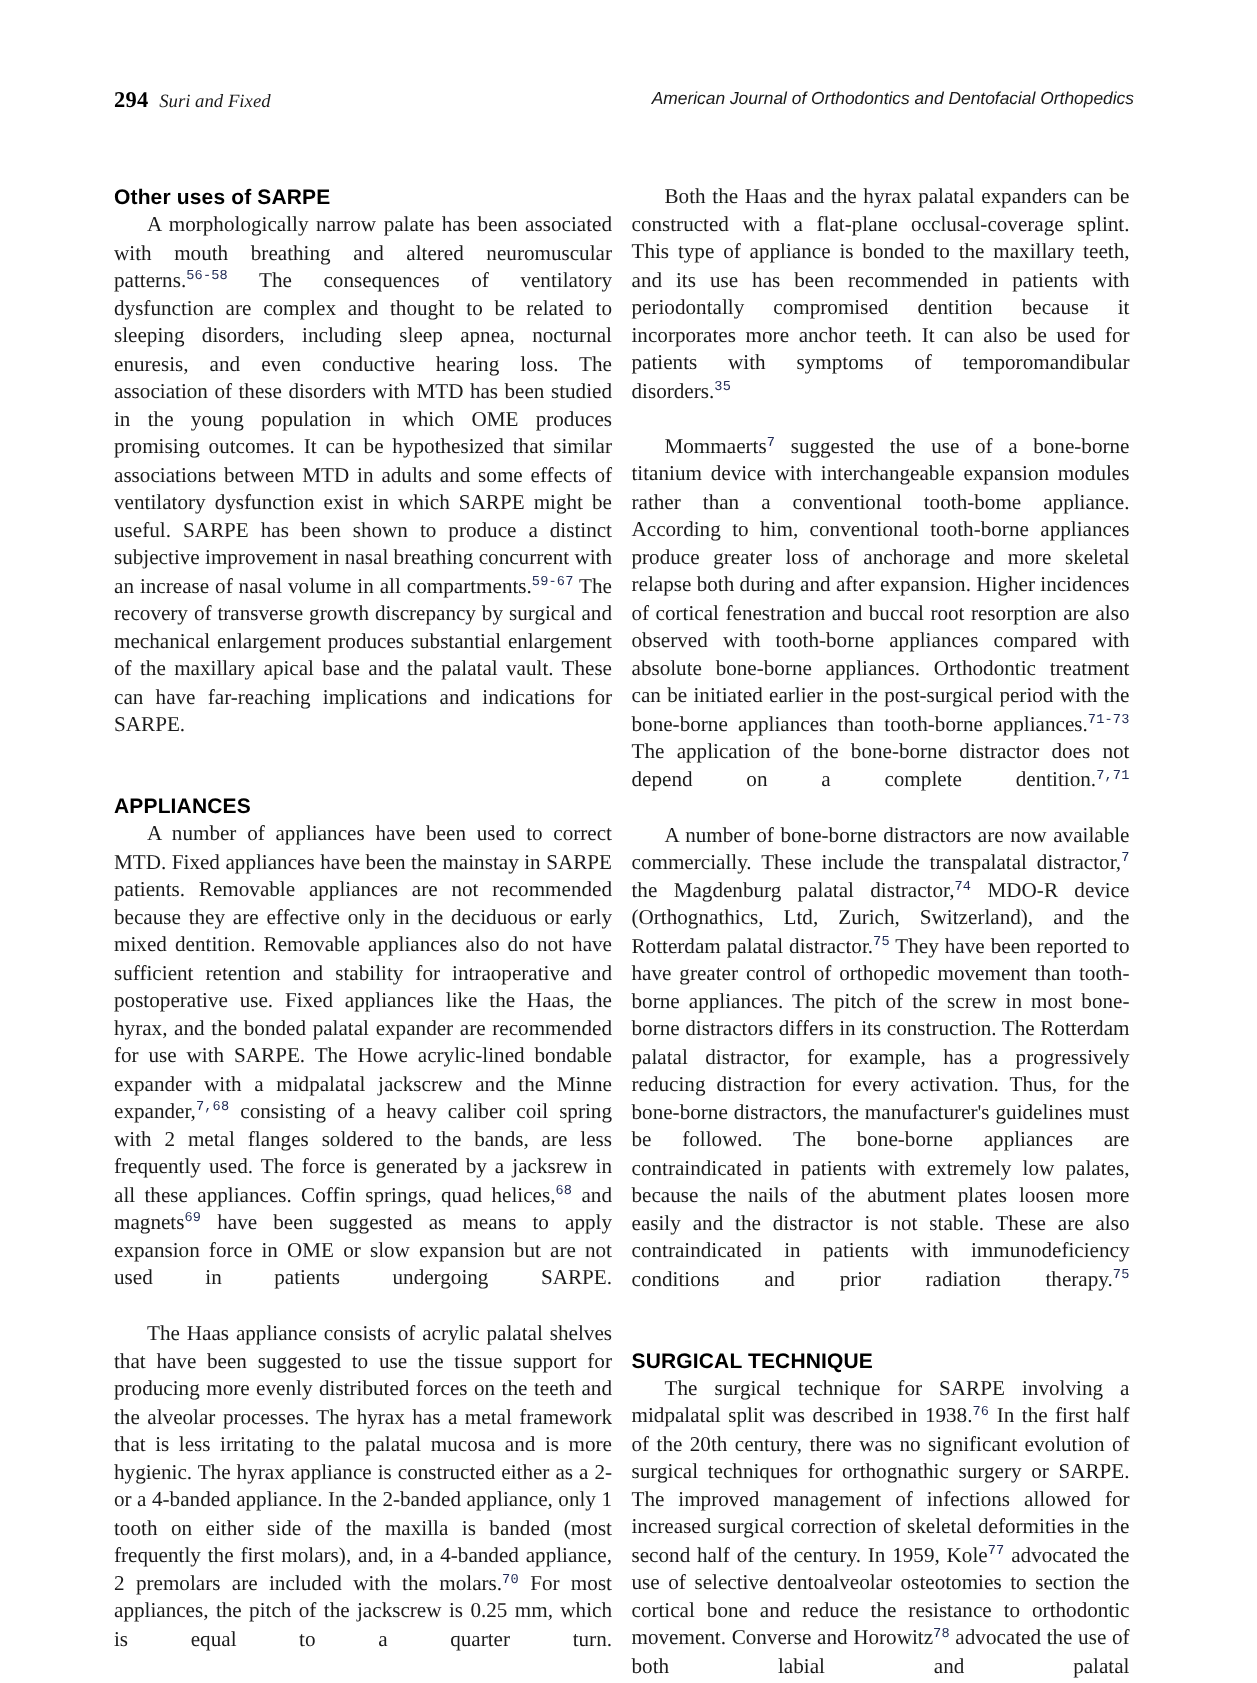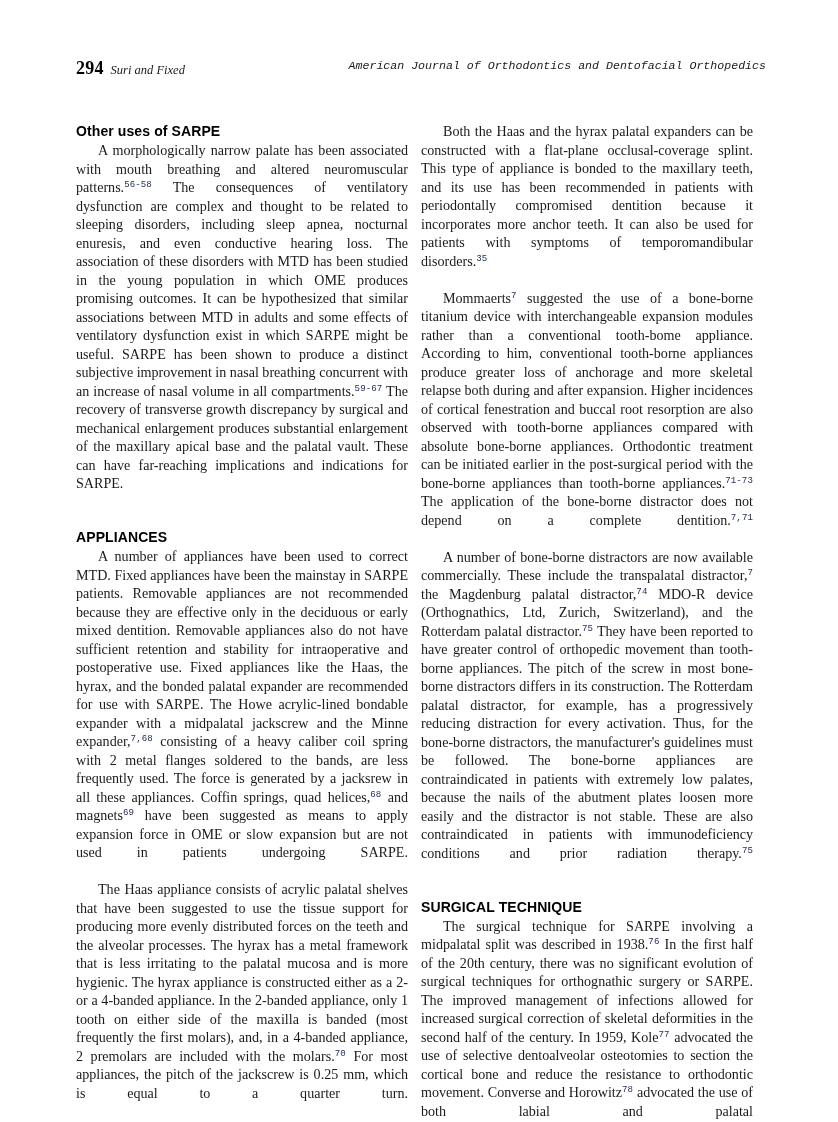--- a/index.html
+++ b/index.html
@@ -36,36 +36,36 @@
   }
   .rh-left {
     position: absolute;
     left: 0;
     top: 0;
     white-space: nowrap;
   }
   .rh-folio {
     font-family: "Liberation Serif", serif;
     font-weight: bold;
-    font-size: 18px;
+    font-size: 15px;
     letter-spacing: 0.2px;
     color: #000000;
   }
   .rh-authors {
     font-family: "Liberation Serif", serif;
     font-style: italic;
     font-size: 12.5px;
     color: #1a1a1a;
     margin-left: 7px;
   }
   .rh-right {
     position: absolute;
-    right: 0;
+    right: 10px;
     top: 0;
-    font-family: Liberation Mono, monospace;
+    font-family: Liberation Sans, sans-serif;
     font-style: italic;
     font-size: 11.6px;
     line-height: 16px;
     color: #1a1a1a;
     white-space: nowrap;
   }
   .rh-journal { display: block; }
   .rh-date { display: block; }
 
   

